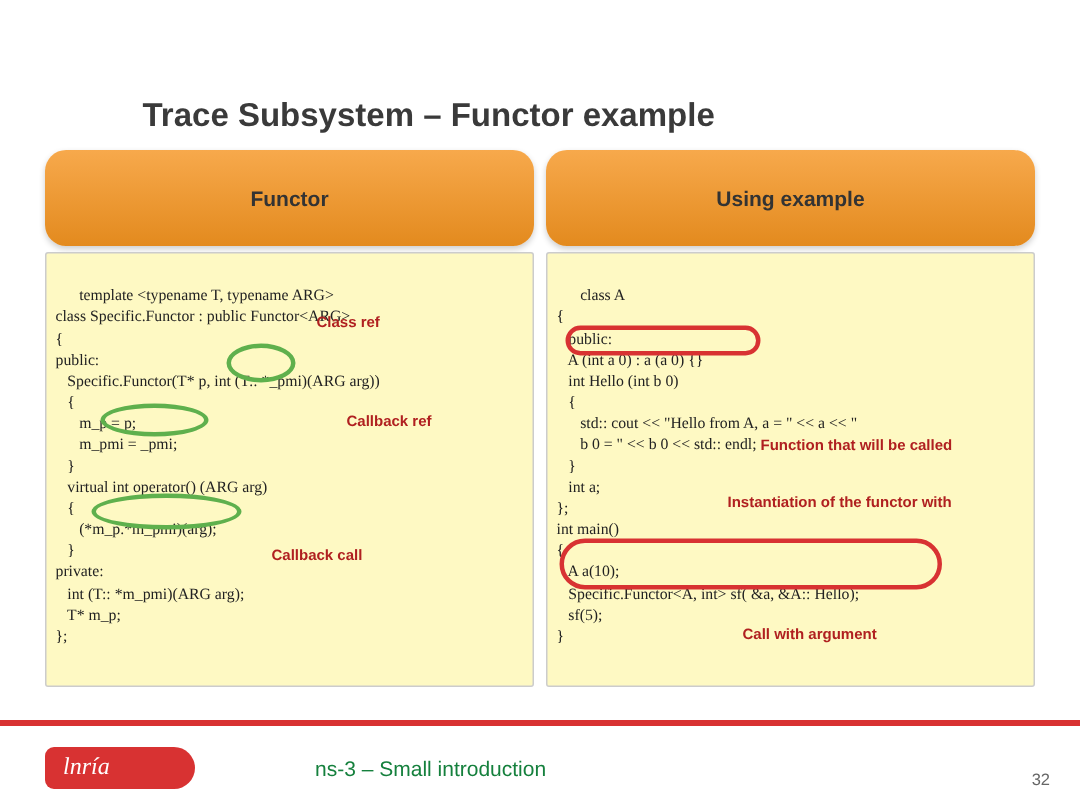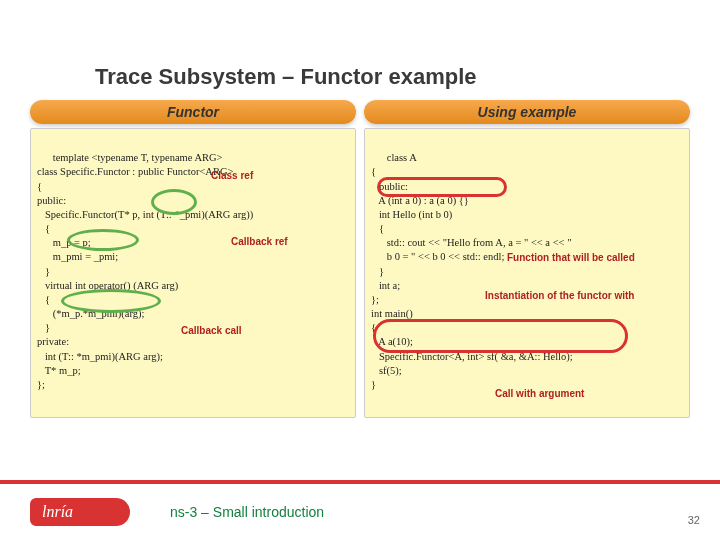--- a/index.html
+++ b/index.html
@@ -27,24 +27,23 @@
     flex: 1;
     position: relative;
   }
   .col-header {
     background: linear-gradient(#f7a94c, #e38a1e);
     color: #333;
     font-weight: bold;
     font-size: 14px;
     text-align: center;
     border-radius: 14px;
-    padding: 4px 0;
+    padding: 24px 0;
     margin-bottom: 4px;
     box-shadow: 0 2px 4px rgba(0,0,0,0.2);
-    font-style: italic;
   }
   .col-body {
     background: #fef9c3;
     border: 1px solid #ccc;
     border-radius: 2px;
     padding: 8px 6px;
     font-family: "Times New Roman", serif;
     font-size: 10.5px;
     line-height: 1.35;
     color: #222;
@@ -74,20 +73,21 @@
   }
   .footer {
     position: absolute;
     bottom: 0;
     left: 0;
     right: 0;
     border-top: 4px solid #d83232;
     height: 60px;
     display: flex;
     align-items: center;
+    gap: 40px;
   }
   .logo {
     width: 120px;
     height: 36px;
     margin-left: 30px;
     display: flex;
     align-items: center;
   }
   .logo-shape {
     width: 100px;
@@ -168,21 +168,21 @@
 int main()
 {
    A a(10);
    Specific.Functor&lt;A, int&gt; sf( &amp;a, &amp;A:: Hello);
    sf(5);
 }</span>
       <div class="circle-red" style="left:12px; top:48px; width:130px; height:20px;"></div>
       <div class="circle-red" style="left:8px; top:190px; width:255px; height:34px;"></div>
       <div class="annot" style="left:142px; top:122px;">Function that will be called</div>
       <div class="annot" style="left:120px; top:160px;">Instantiation of the functor with</div>
-      <div class="annot" style="left:130px; top:258px;">Call with argument</div>
+      <div class="annot" style="left:130px; top:248px;">Call with argument</div>
     </div>
   </div>
 </div>
 
 <div class="footer">
   <div class="logo">
     <div class="logo-shape">lnría</div>
   </div>
   <div class="footer-text">ns-3 – Small introduction</div>
   <div class="page-num">32</div>

